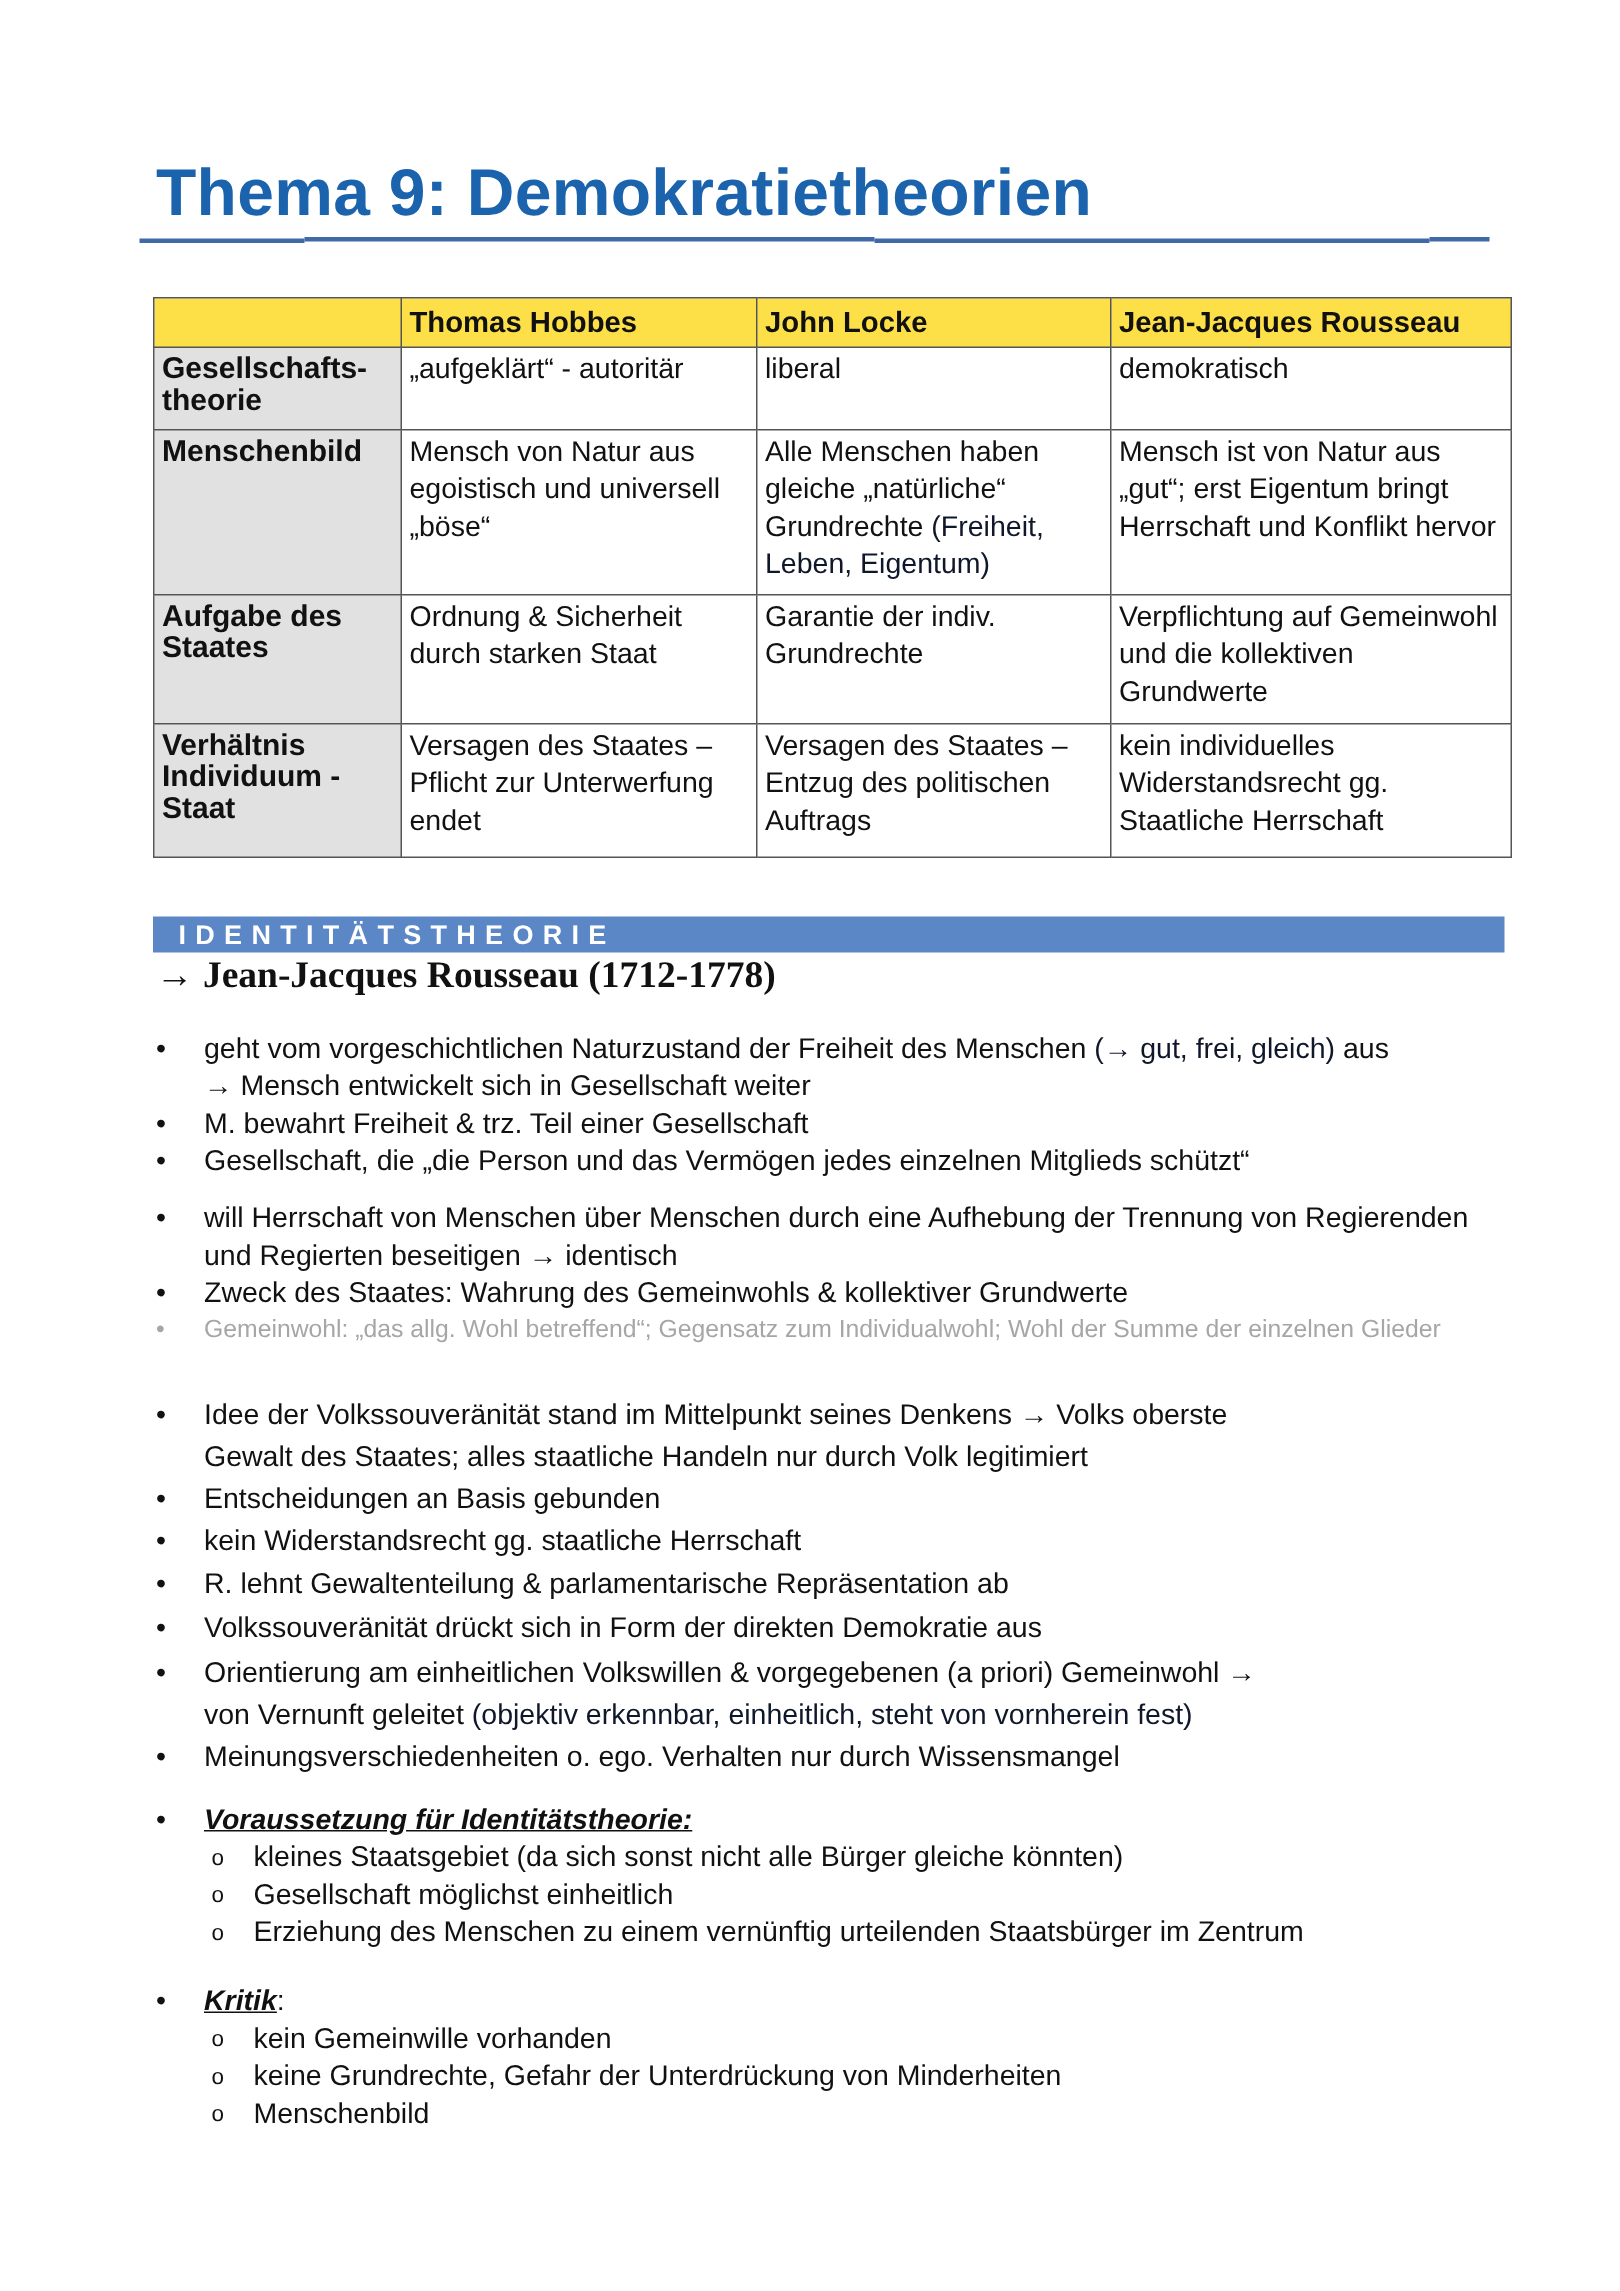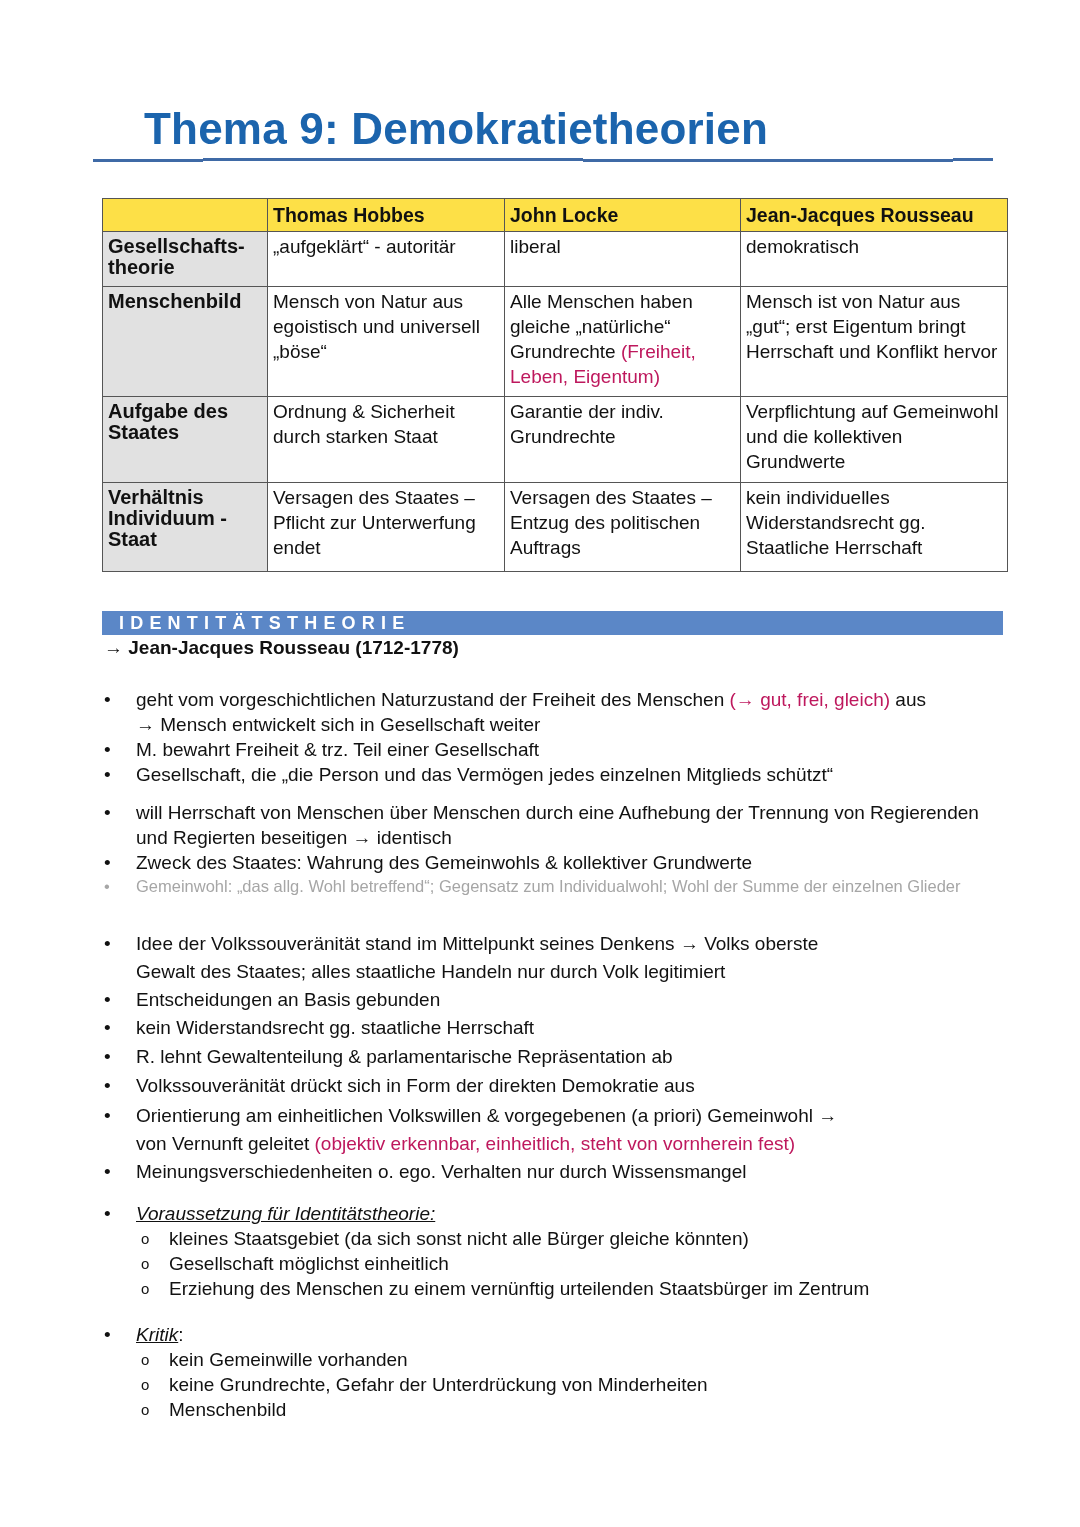--- a/index.html
+++ b/index.html
@@ -1,62 +1,62 @@
 <!DOCTYPE html>
 <html><head>
 <meta charset="utf-8">
 <style>
   * { box-sizing: border-box; margin: 0; padding: 0; }
   html, body { width: 1080px; height: 1527px; background: #ffffff; }
   body { position: relative; font-family: "Liberation Sans", sans-serif; color: #111; overflow: hidden; }
 
   .title {
     position: absolute; left: 104px; top: 104px;
-    font-size: 44px; font-weight: bold; color: #1b64ad; letter-spacing: 0.2px; margin-left: 40px;
+    font-size: 44px; font-weight: bold; color: #1b64ad; letter-spacing: 0.2px;
   }
   .title-rule {
     position: absolute; left: 93px; top: 158px; width: 900px; height: 4px;
   }
   .title-rule .seg { position: absolute; height: 3px; background: #3f6aa6; }
 
   table.cmp {
     position: absolute; left: 102px; top: 198px; width: 906px;
     border-collapse: collapse; font-size: 19px; line-height: 25px;
   }
   table.cmp td, table.cmp th {
     border: 1px solid #555; vertical-align: top; text-align: left;
     padding: 2px 5px 4px 5px;
   }
   table.cmp th { background: #fde047; font-weight: bold; font-size: 19.5px; padding: 4px 5px 3px 5px; }
   table.cmp th.corner { width: 165px; }
   table.cmp td.rowhead {
     background: #e1e1e1; font-weight: bold; font-size: 20px; line-height: 21px; padding-top: 4px;
   }
-  .muted { color: #be185d; }
+  .muted { color: #0f172a; }
 
   .section-bar {
     position: absolute; left: 102px; top: 611px; width: 901px; height: 24px;
     background: #5b87c7; color: #ffffff; font-size: 18px; font-weight: bold;
     letter-spacing: 6.2px; padding-left: 17px; line-height: 24px;
   }
   .subhead {
-    position: absolute; left: 104px; top: 637px; font-size: 19px; font-weight: bold;
+    position: absolute; left: 104px; top: 637px; font-size: 25px; font-weight: bold; font-family: Liberation Serif, serif;
   }
   .b {
     position: absolute; left: 136px; width: 860px; font-size: 19px; line-height: 25px;
   }
   .b .dot {
     position: absolute; left: -32px; top: 0; width: 12px;
   }
   .b.small { font-size: 16.5px; line-height: 23px; color: #a6a6a6; }
   .sub {
     position: absolute; left: 169px; width: 840px; font-size: 19px; line-height: 25px;
   }
   .sub .circ { position: absolute; left: -28px; top: 0; font-size: 15px; }
-  .uline { font-style: italic; font-weight: normal; text-decoration: underline; margin-top: 33px; }
+  .uline { font-style: italic; font-weight: bold; text-decoration: underline; margin-top: 33px; }
 </style>
 </head>
 <body>
 
 <div class="title">Thema 9: Demokratietheorien</div>
 <div class="title-rule">
   <span class="seg" style="left:0;top:1px;width:110px;"></span>
   <span class="seg" style="left:110px;top:0;width:380px;"></span>
   <span class="seg" style="left:490px;top:1px;width:370px;"></span>
   <span class="seg" style="left:860px;top:0;width:40px;"></span>

